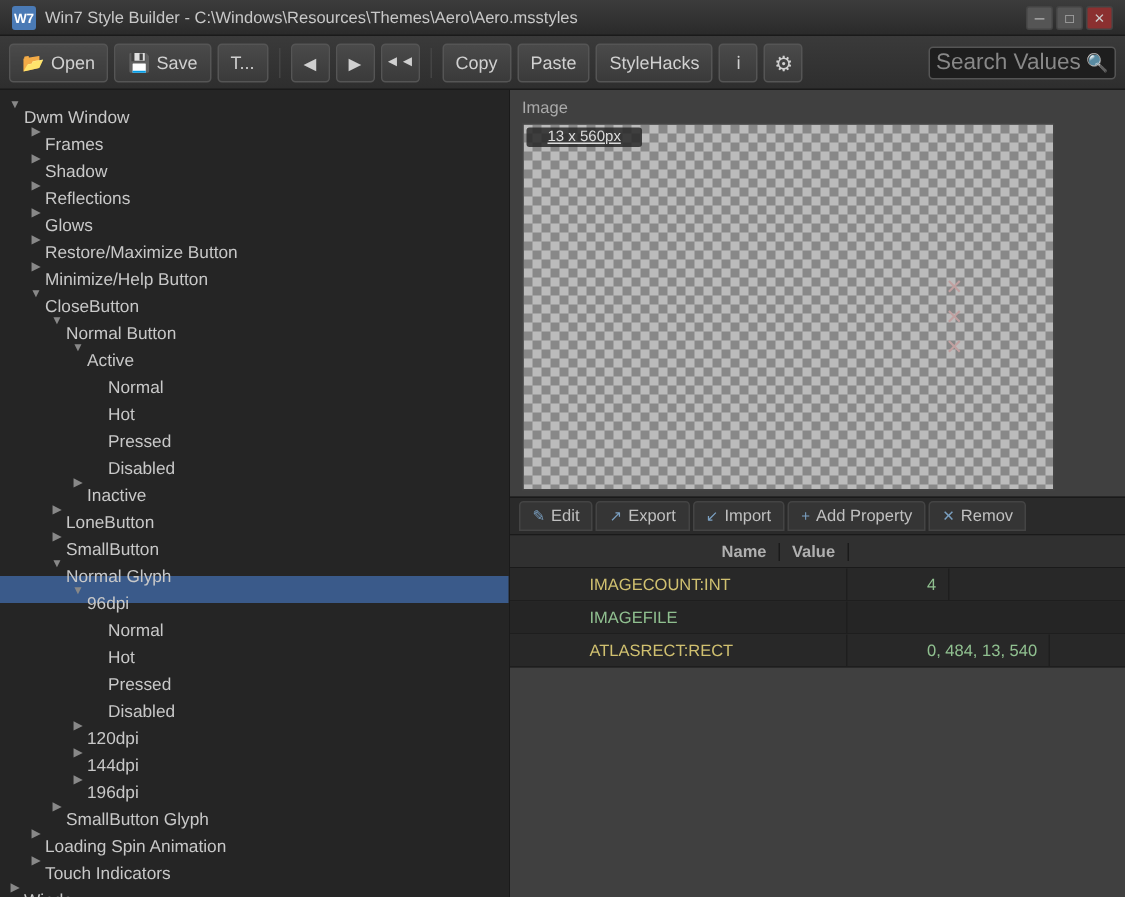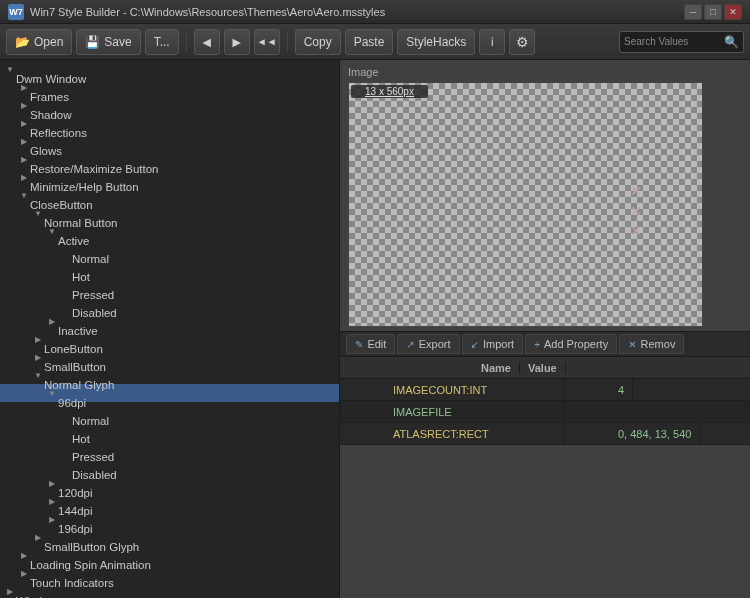--- a/index.html
+++ b/index.html
@@ -93,21 +93,21 @@
       border-radius: 3px;
       height: 22px;
       padding: 0 4px;
       margin-left: auto;
     }
     .search-input {
       background: transparent;
       border: none;
       outline: none;
       color: #c0c0c0;
-      font-size: 10px;
+      font-size: 15px;
       width: 100px;
     }
     .search-input::placeholder { color: #888; }
 
     
     .main-layout {
       display: flex;
       height: calc(598px - 24px - 36px);
     }
 

